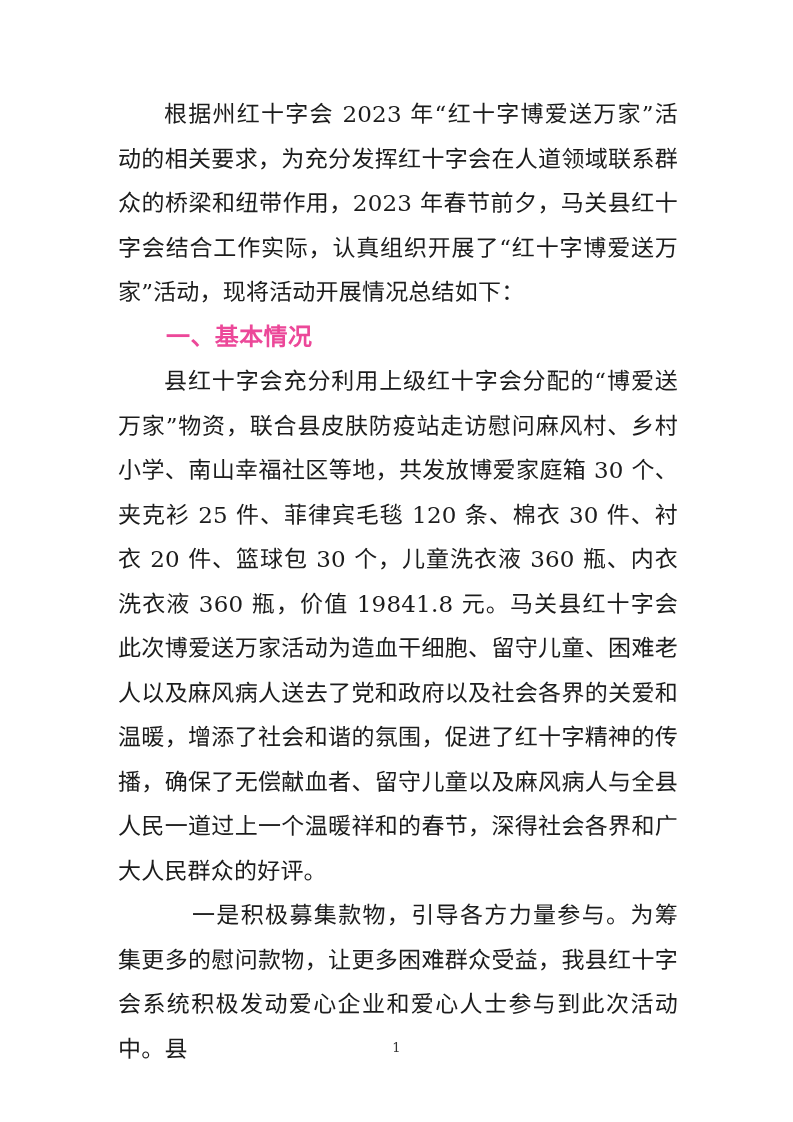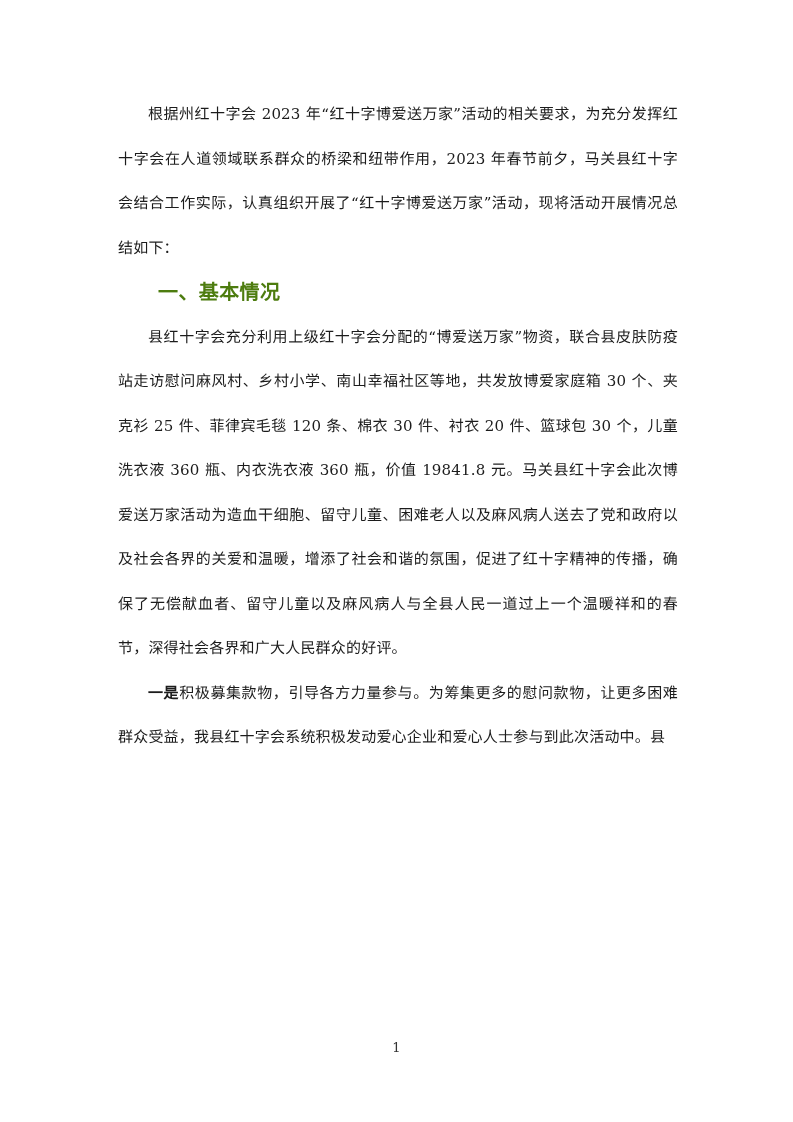--- a/index.html
+++ b/index.html
@@ -17,42 +17,43 @@
     box-sizing: border-box;
   }
   .content {
     position: absolute;
     left: 118px;
     top: 92px;
     width: 560px;
   }
   .para {
     font-family: "DejaVu Serif", "Liberation Serif", serif;
-    font-size: 15px;
+    font-size: 23px;
     line-height: 44.5px;
     color: #1c1c1c;
     text-align: justify;
     text-justify: inter-ideograph;
     text-indent: 2em;
     margin: 0;
     letter-spacing: 0.2px;
   }
   .heading {
     font-family: Liberation Serif, serif;
-    font-size: 20px;
+    font-size: 24px;
     line-height: 44.5px;
-    color: #4d7c0f;
+    color: #ec4899;
     font-weight: 700;
     text-indent: 2em;
     margin: 0;
     letter-spacing: 0.4px;
   }
   .para .emph {
     font-family: "DejaVu Sans", "Liberation Sans", sans-serif;
-    font-weight: 700;
+    font-weight: 400;
+    margin-left: 28px;
   }
   .page-number {
     position: absolute;
     left: 0;
     right: 0;
     top: 1040px;
     text-align: center;
     font-family: "DejaVu Serif", "Liberation Serif", serif;
     font-size: 13px;
     color: #333333;

